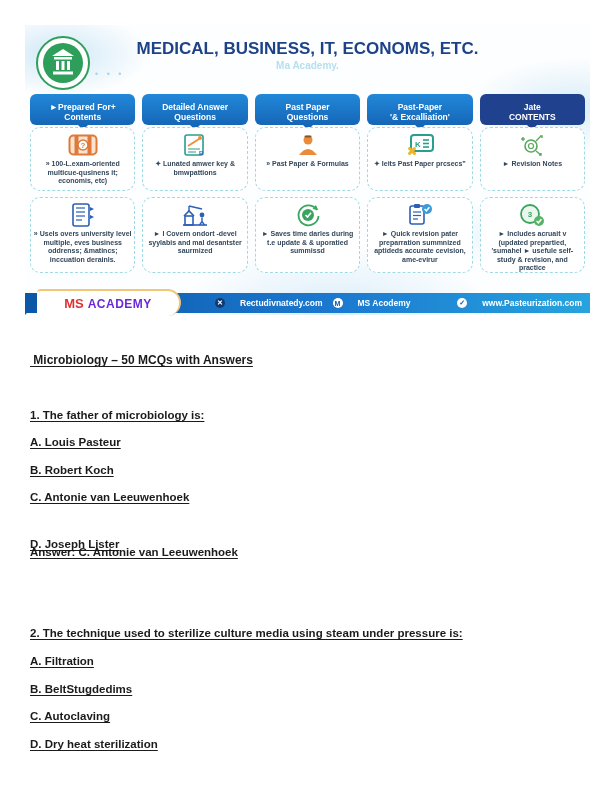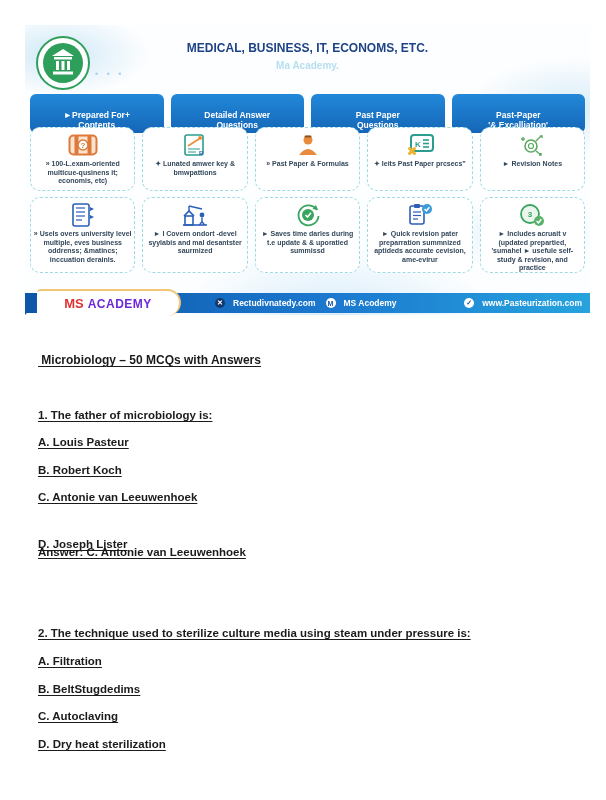--- a/index.html
+++ b/index.html
@@ -11,27 +11,27 @@
   .banner::before{content:"";position:absolute;inset:0;background:
      radial-gradient(130px 60px at 6% 10%,rgba(150,205,235,.45),transparent 70%),
      radial-gradient(150px 70px at 97% 28%,rgba(150,205,235,.35),transparent 70%),
      radial-gradient(230px 100px at 55% 100%,rgba(160,210,240,.4),transparent 70%),
      radial-gradient(110px 55px at 88% 72%,rgba(160,210,240,.3),transparent 70%);}
 
   .seal{position:absolute;left:10px;top:10px;}
   .dots{position:absolute;left:70px;top:44px;color:#a9d4ec;font-size:9px;letter-spacing:3px;}
   .headline{position:absolute;left:78px;right:78px;top:13px;text-align:center;}
   .h1{font-size:16.5px;font-weight:bold;color:#1d4287;letter-spacing:.2px;line-height:18px;}
-  .h2{font-size:12px;font-weight:bold;color:#1d4287;line-height:17px;margin-top:2px;}
+  .h2{font-size:17px;font-weight:bold;color:#1d4287;line-height:17px;margin-top:2px;}
   .wm{font-size:10px;font-weight:bold;color:#b5dfee;margin-top:3px;}
   .badge{position:absolute;right:10px;top:7px;}
 
   .tabs{position:absolute;left:5px;right:5px;top:69px;display:flex;gap:7px;}
   .tab{flex:1;background:linear-gradient(180deg,#2288d9,#1566b7);color:#fff;border-radius:6px;
-       font-size:8.5px;font-weight:bold;text-align:center;padding:16px 2px 3px;line-height:10px;position:relative;}
+       font-size:8.5px;font-weight:bold;text-align:center;padding:8px 2px 3px;line-height:10px;position:relative;}
   .tab::after{content:"";position:absolute;left:50%;bottom:-5px;margin-left:-5px;
        border:5px solid transparent;border-top-color:#1566b7;border-bottom:0;}
   .tab.navy{background:#20418d;}
   .tab.navy::after{border-top-color:#20418d;}
 
   .cards{position:absolute;left:5px;right:5px;display:flex;gap:7px;}
   .row1{top:102px;height:64px;}
   .row2{top:172px;height:76px;}
   .card{flex:1;border:1.5px dashed #9fd9e3;border-radius:10px;background:#ffffff;
         display:flex;flex-direction:column;align-items:center;padding:4px 2px 3px;gap:2px;}
@@ -43,29 +43,29 @@
   .wedge{position:absolute;left:0;top:0;width:20px;height:22px;background:#0d57a8;
        clip-path:polygon(0 0,100% 0,0 100%);}
   .ribbon{position:absolute;left:12px;top:-4px;width:142px;height:25px;background:#fff;
        border:2px solid #f2c577;border-left:none;border-bottom:none;
        border-radius:4px 14px 14px 4px;display:flex;align-items:center;justify-content:center;gap:4px;}
   .ms{color:#e03131;font-weight:bold;font-size:13px;}
   .acad{color:#6d28d9;font-weight:bold;font-size:12px;letter-spacing:.5px;}
   .socials{position:absolute;left:190px;right:8px;top:0;bottom:0;display:flex;
        align-items:center;justify-content:space-between;}
   .sgroup{display:flex;align-items:center;gap:10px;}
-  .sitem{display:flex;align-items:center;gap:8px;color:#fff;font-size:8.5px;font-weight:bold;}
+  .sitem{display:flex;align-items:center;gap:15px;color:#fff;font-size:8.5px;font-weight:bold;}
   .sdot{width:10px;height:10px;border-radius:50%;background:#fff;color:#14539e;
        display:flex;align-items:center;justify-content:center;font-size:7px;font-weight:bold;}
   .sdot.dark{background:#123a6e;color:#fff;}
 
   
   .docline{position:absolute;left:30px;font-size:11.5px;font-weight:bold;color:#1b1b1b;
        text-decoration:underline;text-decoration-thickness:1.3px;text-underline-offset:2px;
-       white-space:pre;margin-left:8px;}
+       white-space:pre;}
 </style>
 </head>
 <body>
 
 <div class="banner">
 
   <span class="seal">
     <svg width="56" height="56" viewBox="0 0 56 56">
       <circle cx="28" cy="28" r="26" fill="#fff" stroke="#2e9e5b" stroke-width="2"></circle>
       <circle cx="28" cy="28" r="20" fill="#2e9e5b"></circle>
@@ -95,20 +95,24 @@
       <div>Detailed Answer</div>
       <div>Questions</div>
     </div>
     <div class="tab">
       <div>Past Paper</div>
       <div>Questions</div>
     </div>
     <div class="tab">
       <div>Past-Paper</div>
       <div>'&amp; Excalliation'</div>
+    </div>
+    <div class="tab navy">
+      <div>Jate</div>
+      <div>CONTENTS</div>
     </div>
   </div>
 
   <div class="cards row1">
     <div class="card">
       <span class="ic">
         <svg width="30" height="22" viewBox="0 0 30 22">
           <rect x="1.5" y="1.5" width="27" height="19" rx="4" fill="#fbe3d0" stroke="#dd7a3a" stroke-width="2"></rect>
           <rect x="6.5" y="1.5" width="4" height="19" fill="#dd7a3a"></rect>
           <rect x="19.5" y="1.5" width="4" height="19" fill="#dd7a3a"></rect>

